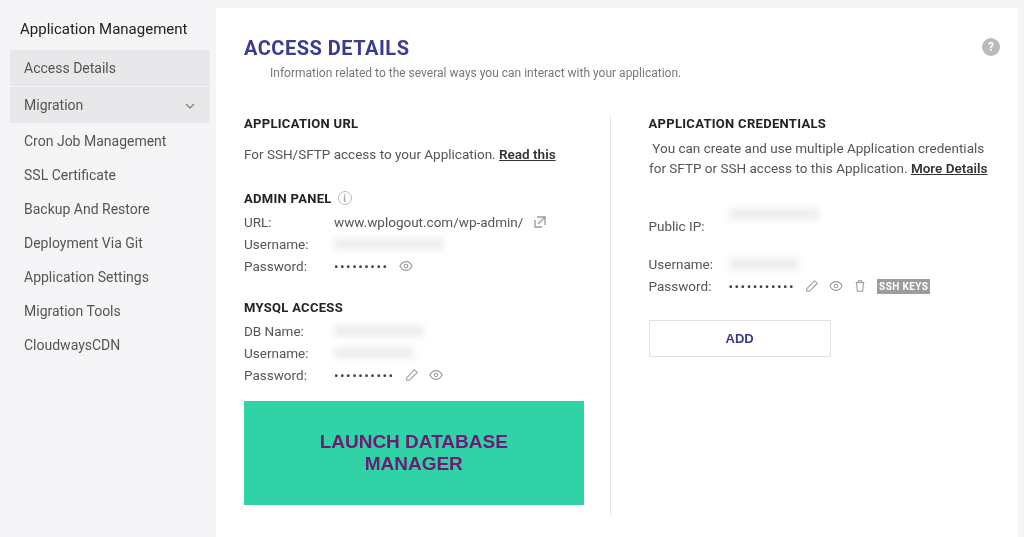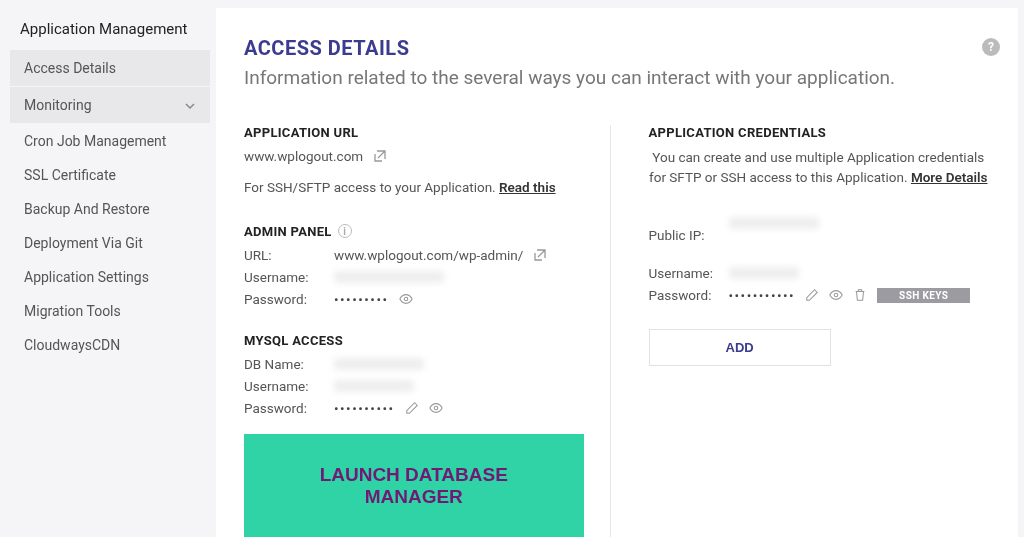--- a/index.html
+++ b/index.html
@@ -54,22 +54,23 @@
     }
     .page-title {
       color: #3b3b8f;
       font-size: 20px;
       font-weight: 700;
       letter-spacing: 0.5px;
       margin-bottom: 6px;
     }
     .page-subtitle {
       color: #777;
-      font-size: 19px;
+      font-size: 12px;
       margin-bottom: 36px;
+      margin-left: 26px;
     }
     .help-icon {
       position: absolute;
       right: 18px;
       top: 30px;
       width: 18px; height: 18px;
       border-radius: 50%;
       background: #bbb;
       color: #fff;
       font-size: 12px;
@@ -116,21 +117,21 @@
       display: inline-flex; align-items:center; justify-content:center;
       font-size: 10px; color: #aaa;
     }
     .icon-btn { cursor: pointer; color: #999; display:inline-flex; }
     .icon-btn svg { width:14px; height:14px; }
     .ssh-tag {
       background: #9b9ba1;
       color: #fff;
       font-size: 10px;
       font-weight: 700;
-      padding: 2px 22px;
+      padding: 2px 2px;
       letter-spacing: 0.4px;
       cursor: pointer;
       text-align: center;
     }
     .btn-add {
       border: 1px solid #e2e2e6;
       background: #fff;
       color: #3b3b8f;
       font-weight: 700;
       font-size: 13px;
@@ -159,21 +160,21 @@
 </head>
 <body>
 
 <aside class="sidebar">
   <div class="sidebar-title">Application Management</div>
 
   <div class="sidebar-item">
     <span>Access Details</span>
   </div>
   <div class="sidebar-item">
-    <span>Monitoring</span>
+    <span>Migration</span>
     <span class="chev">
       <svg viewBox="0 0 12 12">
           <path d="M2 4l4 4 4-4" fill="none" stroke="#888" stroke-width="1.5"></path>
         </svg>
     </span>
   </div>
   <div class="sidebar-item plain">
     <span>Cron Job Management</span>
   </div>
   <div class="sidebar-item plain">
@@ -200,28 +201,20 @@
   <div class="help-icon">?</div>
   <h1 class="page-title">ACCESS DETAILS</h1>
   <p class="page-subtitle">Information related to the several ways you can interact with your application.</p>
 
   <div class="columns">
 
     <div class="col col-left">
 
       <div class="section-block">
         <div class="section-title">APPLICATION URL</div>
-        <div class="row" style="margin-top:4px;">
-          <span>www.wplogout.com</span>
-          <span class="ext-icon icon-btn">
-            <svg viewBox="0 0 14 14">
-                <path d="M4 2h8v8M12 2L5 9M2 5v7h7" fill="none" stroke="#999" stroke-width="1.3"></path>
-              </svg>
-          </span>
-        </div>
         <div class="body-text" style="margin-top:14px;">
           <span>For SSH/SFTP access to your Application. </span><span class="link-u">Read this</span>
         </div>
       </div>
 
       <div class="section-block">
         <div class="section-title">
           <span>ADMIN PANEL</span>
           <span class="info-icon">i</span>
         </div>

